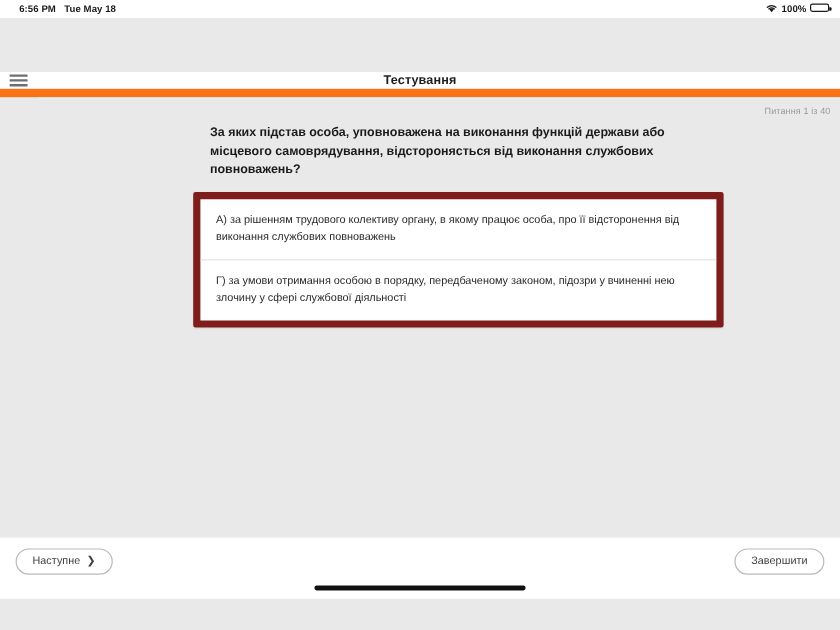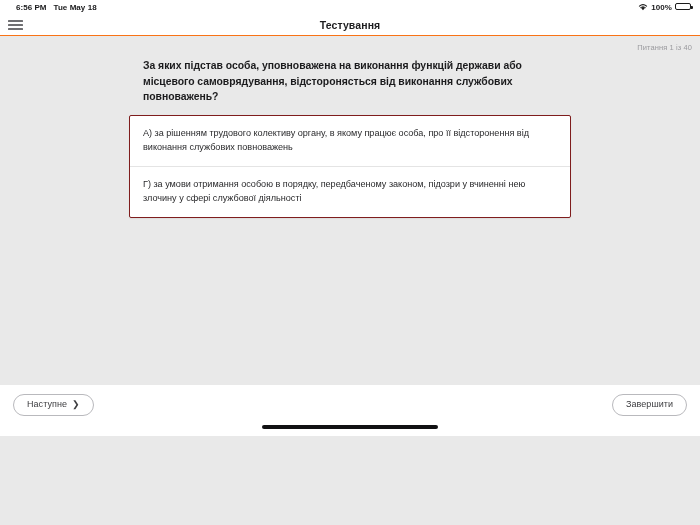--- a/index.html
+++ b/index.html
@@ -13,21 +13,21 @@
   body {
     font-family: "Liberation Sans", sans-serif;
     background: #e9e9e9;
     color: #1d1d1f;
     -webkit-font-smoothing: antialiased;
   }
 
   .device {
     position: relative;
     width: 700px;
-    height: 436px;
+    height: 499px;
     background: #e9e9e9;
     display: flex;
     flex-direction: column;
   }
 
   
   .status-bar {
     height: 15px;
     background: #ffffff;
     display: flex;
@@ -62,25 +62,26 @@
   .battery-fill {
     width: 100%; height: 100%;
     background: #1b1b1b;
     border-radius: 0.5px;
   }
 
   
   .header {
     height: 21px;
     background: #ffffff;
-    border-bottom: 1px solid #f97316;
+    border-bottom: 7px solid #f97316;
     display: flex;
     align-items: center;
     position: relative;
     flex: none;
+    margin-top: 45px;
   }
   .menu-button {
     position: absolute;
     left: 7px;
     top: 50%;
     transform: translateY(-50%);
     width: 17px;
     height: 14px;
     display: flex;
     flex-direction: column;
@@ -103,20 +104,21 @@
     color: #1d1d1f;
     letter-spacing: 0.1px;
   }
 
   
   .content {
     flex: 1;
     background: #e9e9e9;
     position: relative;
     overflow: hidden;
+    margin-left: 32px;
   }
 
   .counter {
     position: absolute;
     top: 7px;
     right: 8px;
     font-size: 7.5px;
     color: #9a9a9e;
     letter-spacing: 0.1px;
   }
@@ -143,21 +145,21 @@
   .question-text {
     font-size: 10.4px;
     font-weight: bold;
     line-height: 1.5;
     color: #1b1b1d;
     letter-spacing: -0.02px;
     padding-top: 1px;
   }
 
   .answers {
-    border: 1px solid #7f1d1d;
+    border: 6px solid #7f1d1d;
     border-radius: 2px;
     background: #ffffff;
     box-shadow: 0 0.5px 1.5px rgba(0,0,0,0.06);
     overflow: hidden;
   }
   .answer {
     padding: 10px 11px 11px 13px;
     font-size: 9.1px;
     line-height: 1.6;
     color: #2a2a2c;

